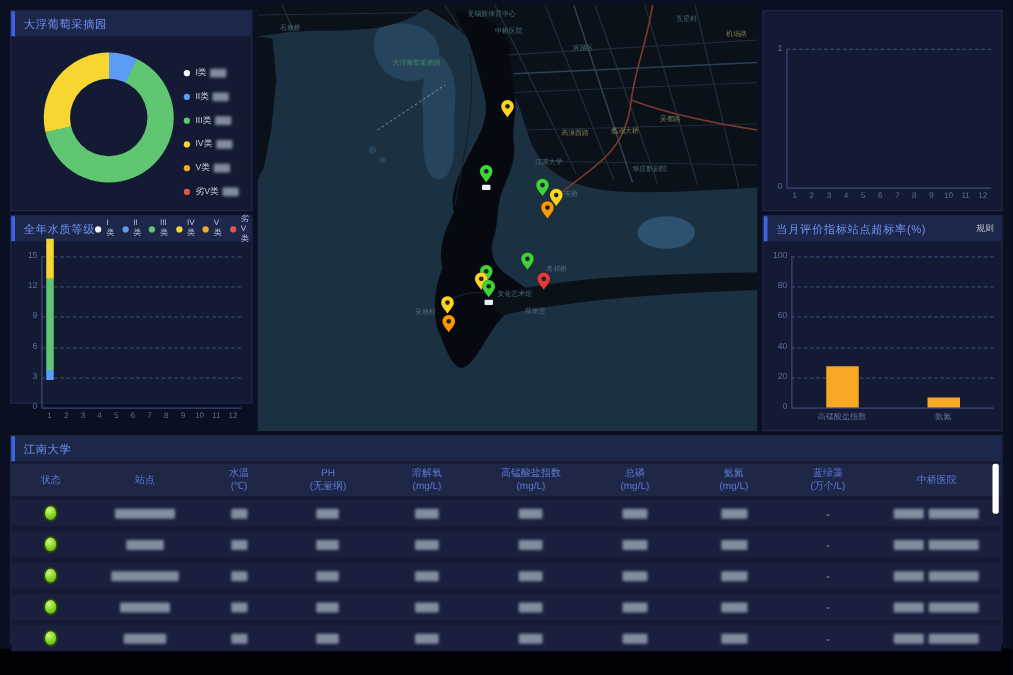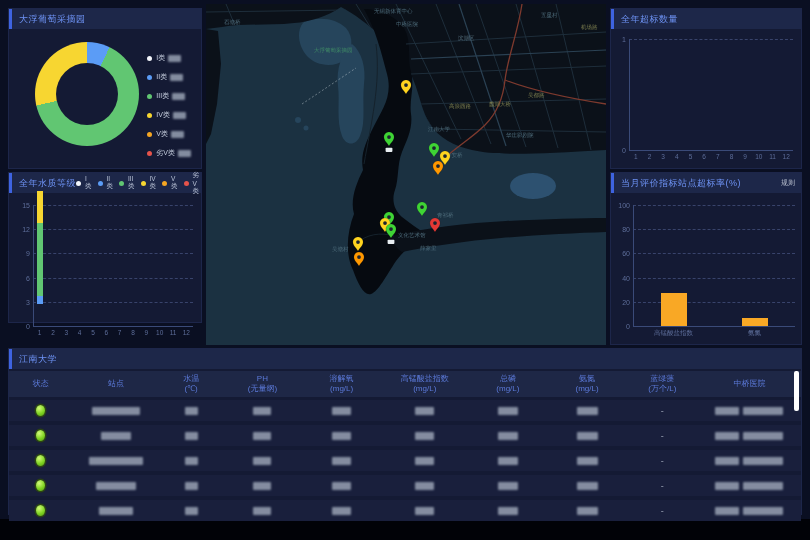--- a/index.html
+++ b/index.html
@@ -280,23 +280,20 @@
           </g>
           <g transform="translate(153,262) scale(0.85)">
             <path d="M0,0 C-2.5,-4 -6,-6.5 -6,-10.5 C-6,-14 -3.3,-16.5 0,-16.5 C3.3,-16.5 6,-14 6,-10.5 C6,-6.5 2.5,-4 0,0 Z" fill="#ff9800" stroke="rgba(0,0,0,.35)" stroke-width=".5"></path>
             <circle cx="0" cy="-10.5" r="2.2" fill="#1c2430"></circle>
           </g>
         </g>
     </svg>
   </div>
 
   <div class="panel" id="p-exceed" style="left:610px;top:8px;width:192px;height:161px">
-    <div class="phead">
-      <span class="ptitle">全年超标数量</span>
-    </div>
     <div class="chart" id="chart-exceed" style="top:20px">
         <div class="axis-x" style="left: 18px; width: 164px; top: 121px;"></div>
         <span class="ylab" style="left: 15px; top: 121px;">0</span>
         <div class="grid" style="left: 18px; width: 164px; top: 10px;"></div>
         <span class="ylab" style="left: 15px; top: 10px;">1</span>
         <div class="axis-y" style="left: 18px; top: 10px; height: 111px;"></div>
         <span class="xlab" style="left: 24.8333px; top: 124px;">1</span>
         <span class="xlab" style="left: 38.5px; top: 124px;">2</span>
         <span class="xlab" style="left: 52.1667px; top: 124px;">3</span>
         <span class="xlab" style="left: 65.8333px; top: 124px;">4</span>

